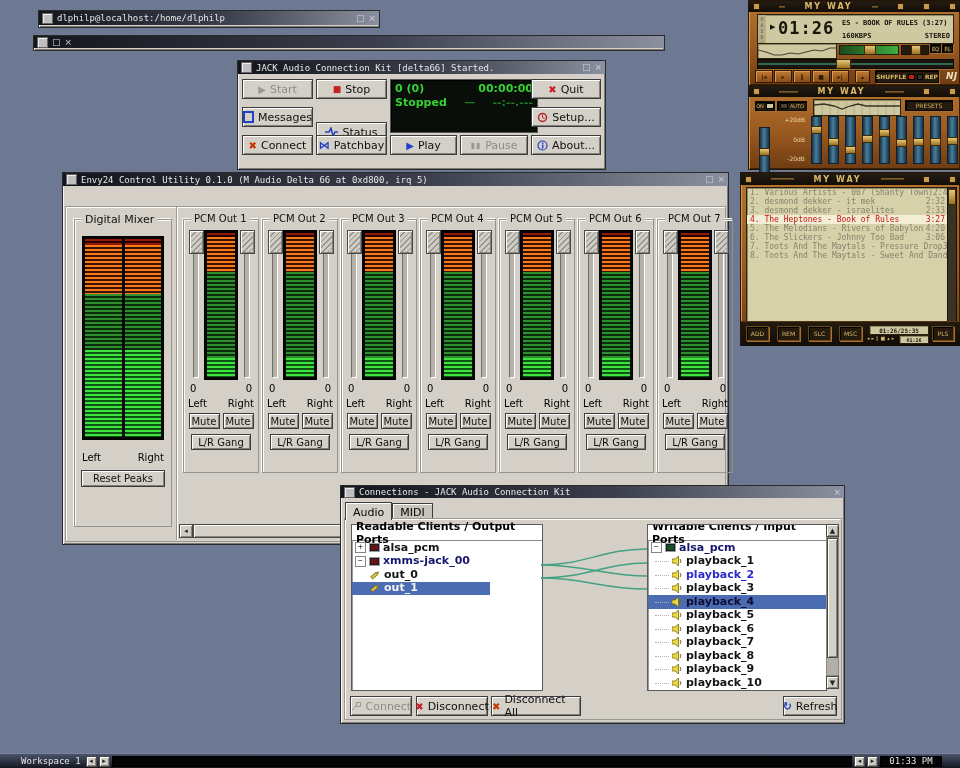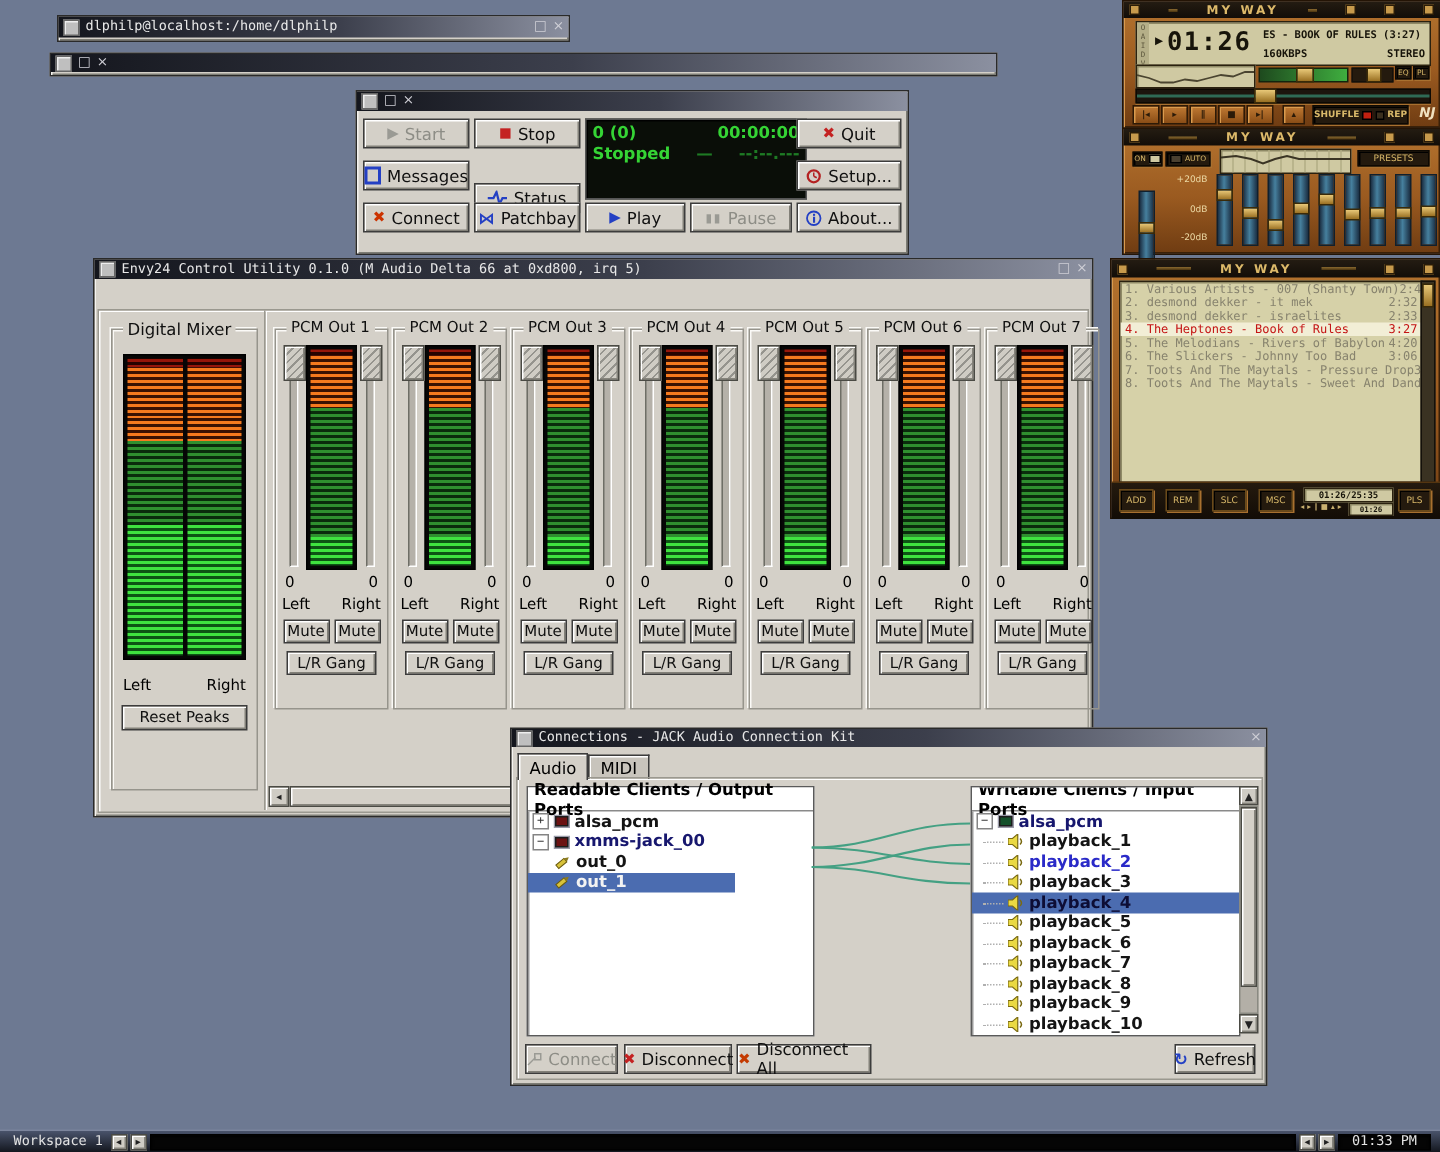--- a/index.html
+++ b/index.html
@@ -86,21 +86,21 @@
   .eq-slider{position:relative;width:9px;height:46px;background:linear-gradient(90deg,#1c3044,#46809e 45%,#1c3044);
         border:1px solid #10202e;flex:none;}
   .eq-knob{position:absolute;left:-1px;width:9px;height:6px;
         background:linear-gradient(180deg,#e8c878,#9a7022);border:1px solid #3a2a08;}
   .pl-row{display:flex;justify-content:space-between;padding:0 3px;line-height:9.8px;
         font:8px "DejaVu Sans Mono",monospace;color:#87836e;white-space:nowrap;overflow:hidden;}
   .pl-row.current{background:#f2eed6;color:#c41414;}
   
   .taskbar{position:absolute;left:0;bottom:0;width:960px;height:15px;
         background:linear-gradient(180deg,#49536b,#14171f);border-top:1px solid #7b849c;
-        display:flex;align-items:center;gap:2px;padding:0 6px;box-sizing:border-box;}
+        display:flex;align-items:center;gap:2px;padding:0 18px;box-sizing:border-box;}
   .tk-black{background:#050505;border:1px solid #000;box-shadow:inset 0 1px 2px #000;height:11px;box-sizing:border-box;}
   .small-cap{font:9px "DejaVu Sans Mono",monospace;color:#e4e4e4;}
 </style>
 </head>
 <body>
 
 <div class="win" style="left:38px;top:10px;width:340px;height:16px;">
   <div class="titlebar" style="height:14px;">
     <span class="tb-ico"></span>
     <span class="t">dlphilp@localhost:/home/dlphilp</span>
@@ -112,20 +112,21 @@
   <div class="titlebar" style="height:12px;">
     <span class="tb-ico"></span>
     <span class="tb-glyph">□</span>
     <span class="tb-glyph">×</span>
   </div>
 </div>
 
 <div class="win" style="left:237px;top:60px;width:367px;height:108px;">
   <div class="titlebar">
     <span class="tb-ico"></span>
+    <span class="t">JACK Audio Connection Kit [delta66] Started.</span>
     <span class="tb-glyph">□</span>
     <span class="tb-glyph">×</span>
   </div>
 
   <div class="gbtn disabled abs" style="left:4px;top:18px;width:71px;height:20px;">
     <span style="color:#9a9a94;font-size:10px;">▶</span>
     <span>Start</span>
   </div>
   <div class="gbtn abs" style="left:78px;top:18px;width:71px;height:20px;">
     <span style="color:#c42222;font-size:9px;">■</span>

